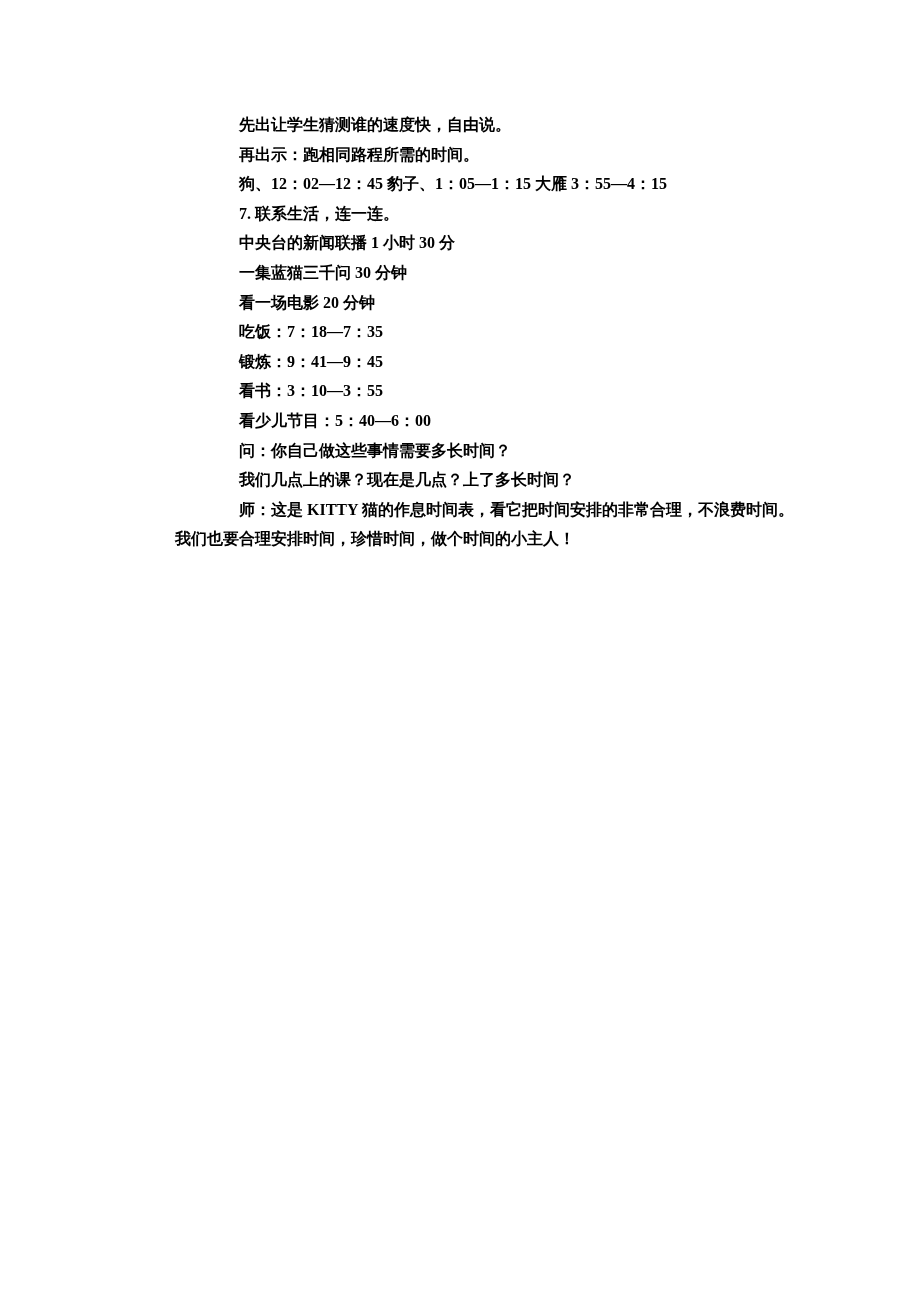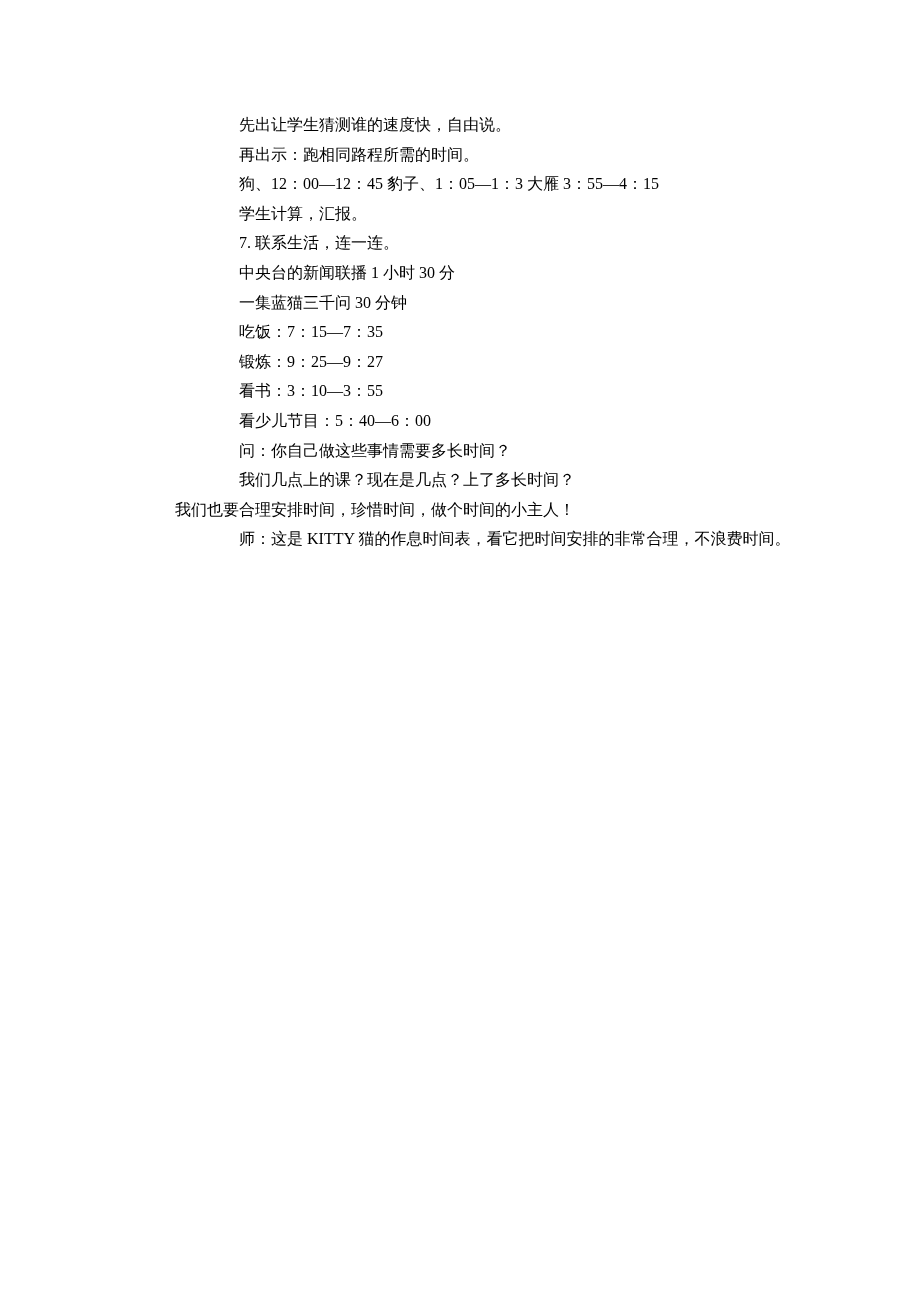--- a/index.html
+++ b/index.html
@@ -18,37 +18,38 @@
       padding-top: 110px;
       padding-left: 175px;
       padding-right: 110px;
     }
     .content {
       width: 100%;
     }
     .line {
       white-space: nowrap;
       text-indent: 64px;
+      font-weight: bold;
     }
     .line-no-indent {
       text-indent: 0;
     }
   </style>
 </head>
 <body>
 
 <div class="content">
   <div class="line">先出让学生猜测谁的速度快，自由说。</div>
   <div class="line">再出示：跑相同路程所需的时间。</div>
-  <div class="line">狗、12：00—12：45 豹子、1：05—1：3 大雁 3：55—4：15</div>
-  <div class="line">学生计算，汇报。</div>
+  <div class="line">狗、12：02—12：45 豹子、1：05—1：15 大雁 3：55—4：15</div>
   <div class="line">7. 联系生活，连一连。</div>
   <div class="line">中央台的新闻联播 1 小时 30 分</div>
   <div class="line">一集蓝猫三千问 30 分钟</div>
-  <div class="line">吃饭：7：15—7：35</div>
-  <div class="line">锻炼：9：25—9：27</div>
+  <div class="line">看一场电影 20 分钟</div>
+  <div class="line">吃饭：7：18—7：35</div>
+  <div class="line">锻炼：9：41—9：45</div>
   <div class="line">看书：3：10—3：55</div>
   <div class="line">看少儿节目：5：40—6：00</div>
   <div class="line">问：你自己做这些事情需要多长时间？</div>
   <div class="line">我们几点上的课？现在是几点？上了多长时间？</div>
+  <div class="line">师：这是 KITTY 猫的作息时间表，看它把时间安排的非常合理，不浪费时间。</div>
   <div class="line line-no-indent">我们也要合理安排时间，珍惜时间，做个时间的小主人！</div>
-  <div class="line">师：这是 KITTY 猫的作息时间表，看它把时间安排的非常合理，不浪费时间。</div>
 </div>
 
 </body></html>

